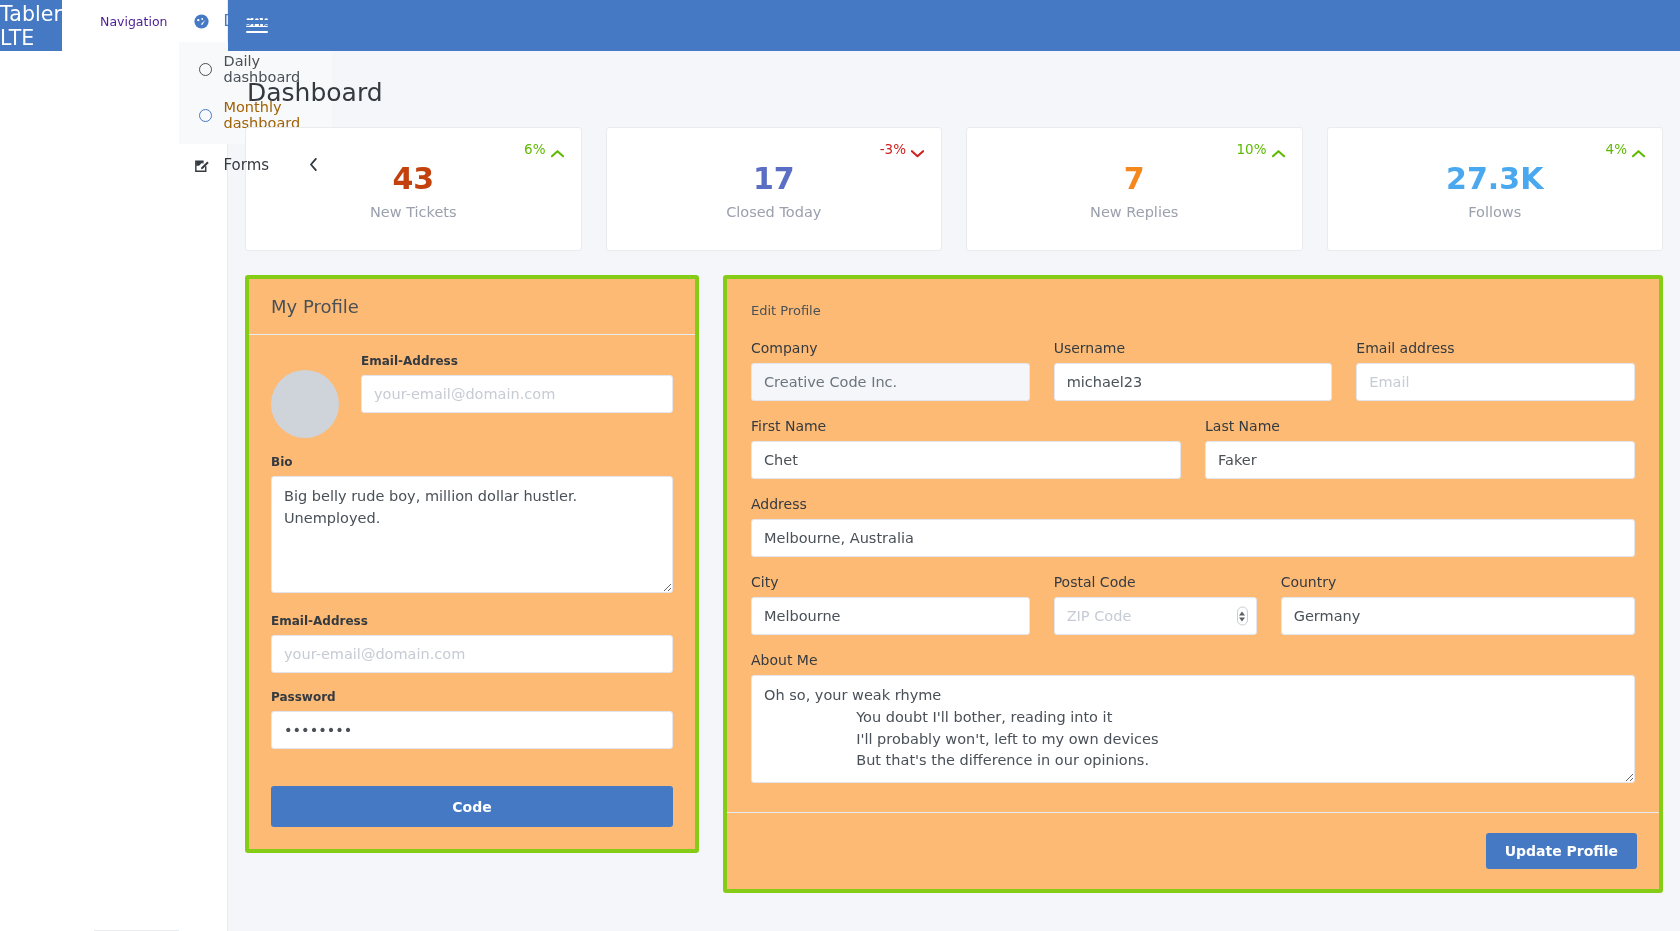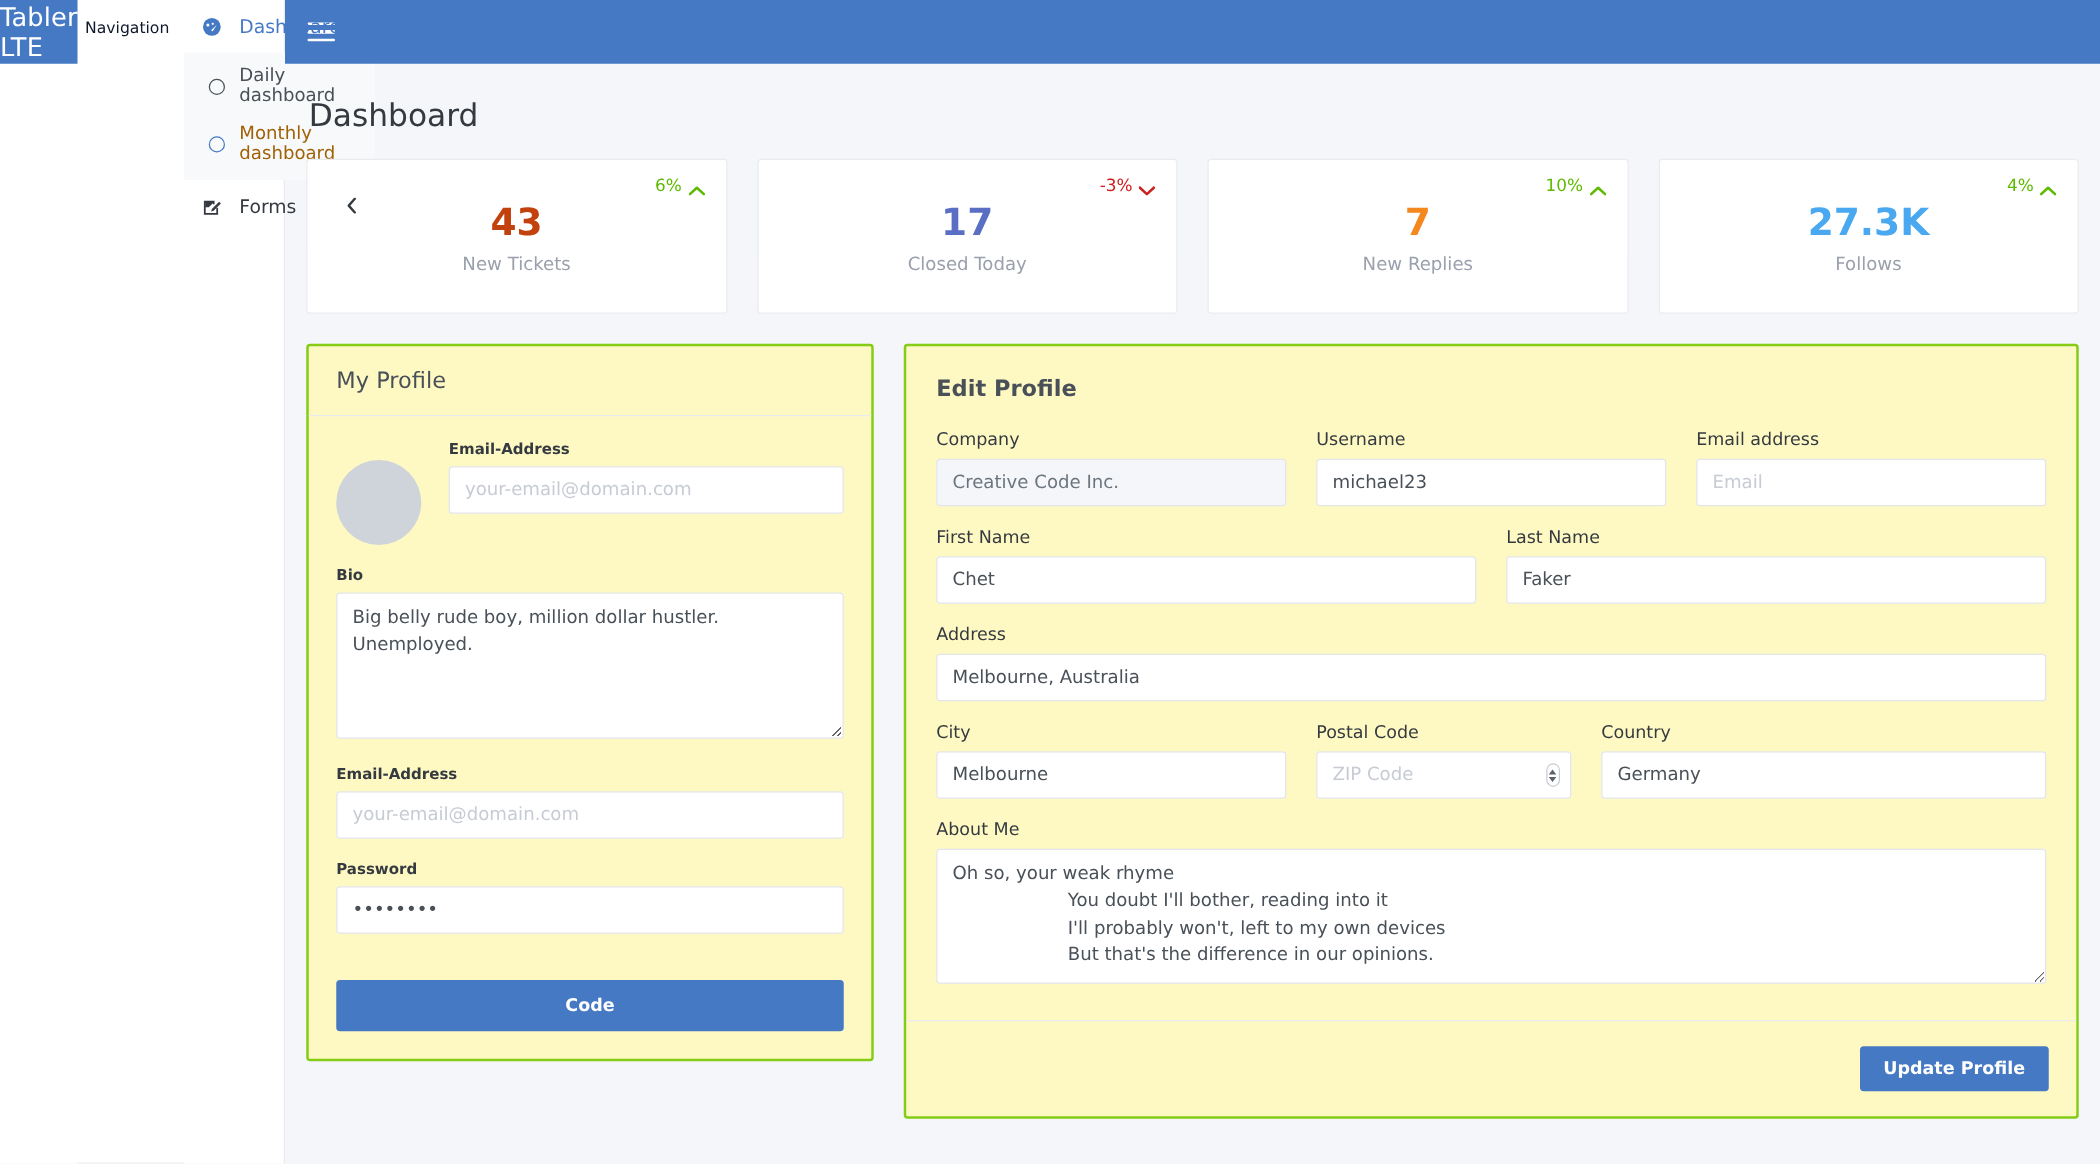--- a/index.html
+++ b/index.html
@@ -20,22 +20,23 @@
     border-right: 1px solid #e9ecef;
     display: flex; flex-direction: row;
   }
   .brand {
     height: 51px; background: #4579c4;
     display: flex; align-items: center; justify-content: center;
     color: #ffffff; font-size: 20.5px; font-weight: 400; letter-spacing: .1px;
   }
   .nav-header {
     padding: 14px 12px 13px 6px;
-    font-size: 12.5px; color: #0f172a;
+    font-size: 12.5px; color: #4c1d95;
     border-bottom: 1px solid #e9ecef;
+    margin-left: 32px;
   }
   .nav-list { list-style: none; margin: 0; padding: 0; }
   .nav-item {
     display: flex; align-items: center;
     padding: 12px 14px 12px 14px;
     font-size: 15px; color: #343a40; cursor: pointer;
     position: relative;
   }
   .nav-item.active { color: #4579c4; }
   .nav-item.active::after {
@@ -82,21 +83,21 @@
   .stat-trend { align-self: flex-end; font-size: 13.5px; display: flex; align-items: center; gap: 5px; }
   .stat-trend.up { color: #5eba00; }
   .stat-trend.down { color: #cd201f; }
   .chev { width: 13px; height: 9px; display: inline-block; }
   .stat-value { text-align: center; font-size: 30px; font-weight: 700; margin-top: 5px; line-height: 1.1; }
   .stat-label { text-align: center; font-size: 14.5px; color: #9aa0ac; margin-top: 9px; }
 
   
   .panels { display: flex; gap: 24px; margin-top: 24px; align-items: flex-start; }
   .card {
-    background: #fef9c3; border: 2px solid #84cc16; border-radius: 3px;
+    background: #fdba74; border: 4px solid #84cc16; border-radius: 3px;
   }
   .card-header {
     padding: 17px 22px; border-bottom: 1px solid #e9ecef;
   }
   .card-title-strong { font-size: 18px; font-weight: 400; color: #495057; }
   .card-body { padding: 19px 22px 22px 22px; }
 
   .card-profile { width: 454px; min-width: 454px; }
   .card-edit { flex: 1; }
 
@@ -302,21 +303,21 @@
               <label class="lbl">Password</label>
               <input class="ctrl" type="text" value="••••••••" style="">
             </div>
 
             <button class="btn btn-block" style="margin-top:20px">Code</button>
           </div>
         </section>
 
         <section class="card card-edit">
           <div class="card-body" style="padding:24px 24px 8px 24px">
-            <div style="font-size:18px;font-weight:700;color:#495057;margin-bottom:22px">Edit Profile</div>
+            <div style="font-size:13px;font-weight:400;color:#495057;margin-bottom:22px">Edit Profile</div>
 
             <div class="row">
               <div class="col col-4">
                 <label class="lbl-light">Company</label>
                 <input class="ctrl" type="text" disabled="" value="Creative Code Inc." style="">
               </div>
               <div class="col col-4">
                 <label class="lbl-light">Username</label>
                 <input class="ctrl" type="text" value="michael23" style="">
               </div>

